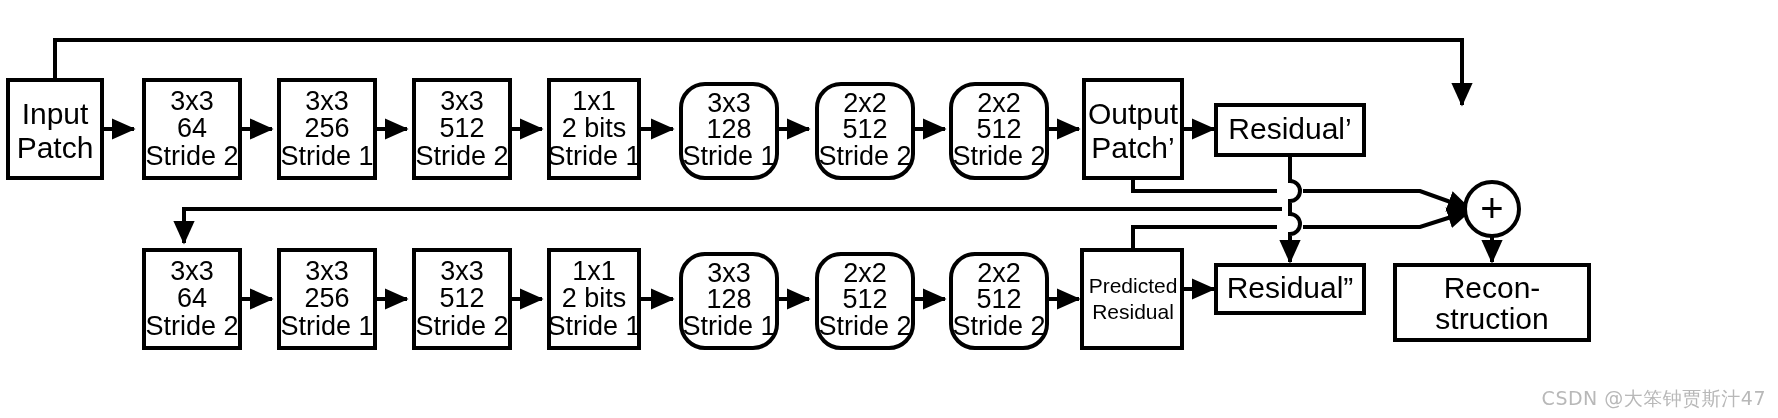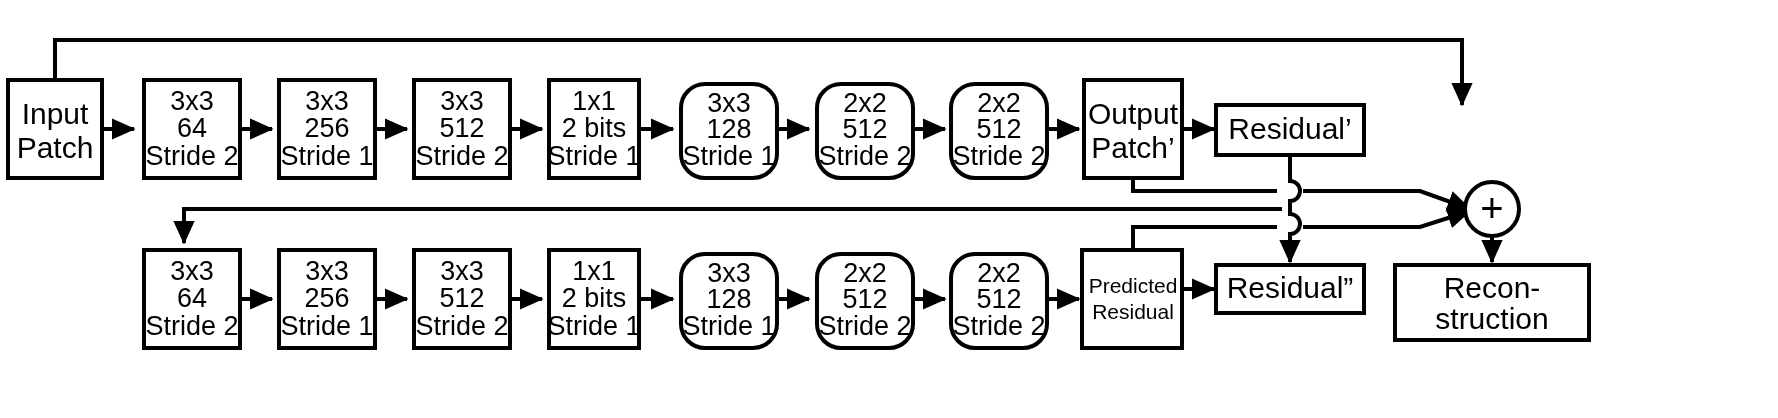--- a/index.html
+++ b/index.html
@@ -229,14 +229,15 @@
 
     <g>
       <rect class="box-rect" x="1082" y="250" width="100" height="98"></rect>
       <text class="blk-text t-sm" x="1133" y="287">Predicted</text>
       <text class="blk-text t-sm" x="1133" y="313">Residual</text>
     </g>
     <path class="conn" d="M 1184,289 L 1214,289" marker-end="url(#arrowhead)"></path>
 
   </svg>
 
+  <div class="watermark">CSDN @大笨钟贾斯汁47</div>
 
 </div>
 
 </body></html>

